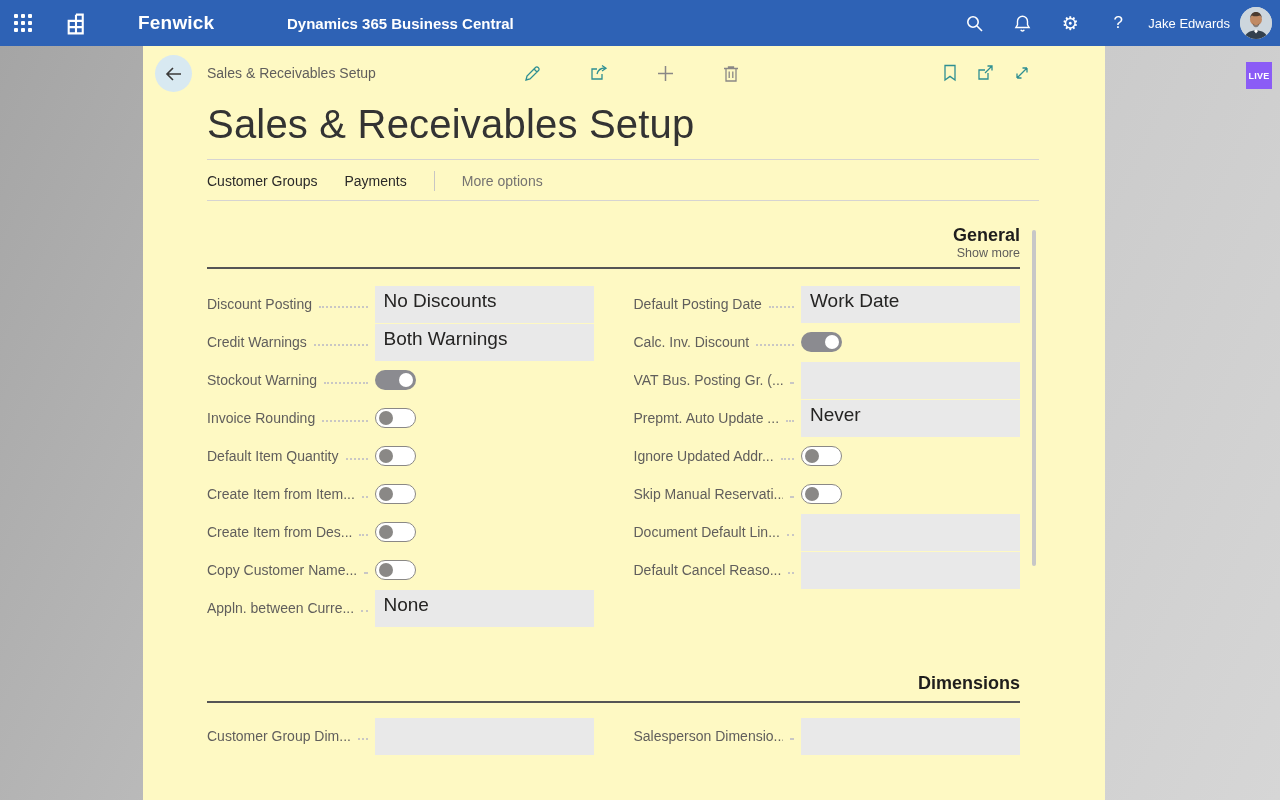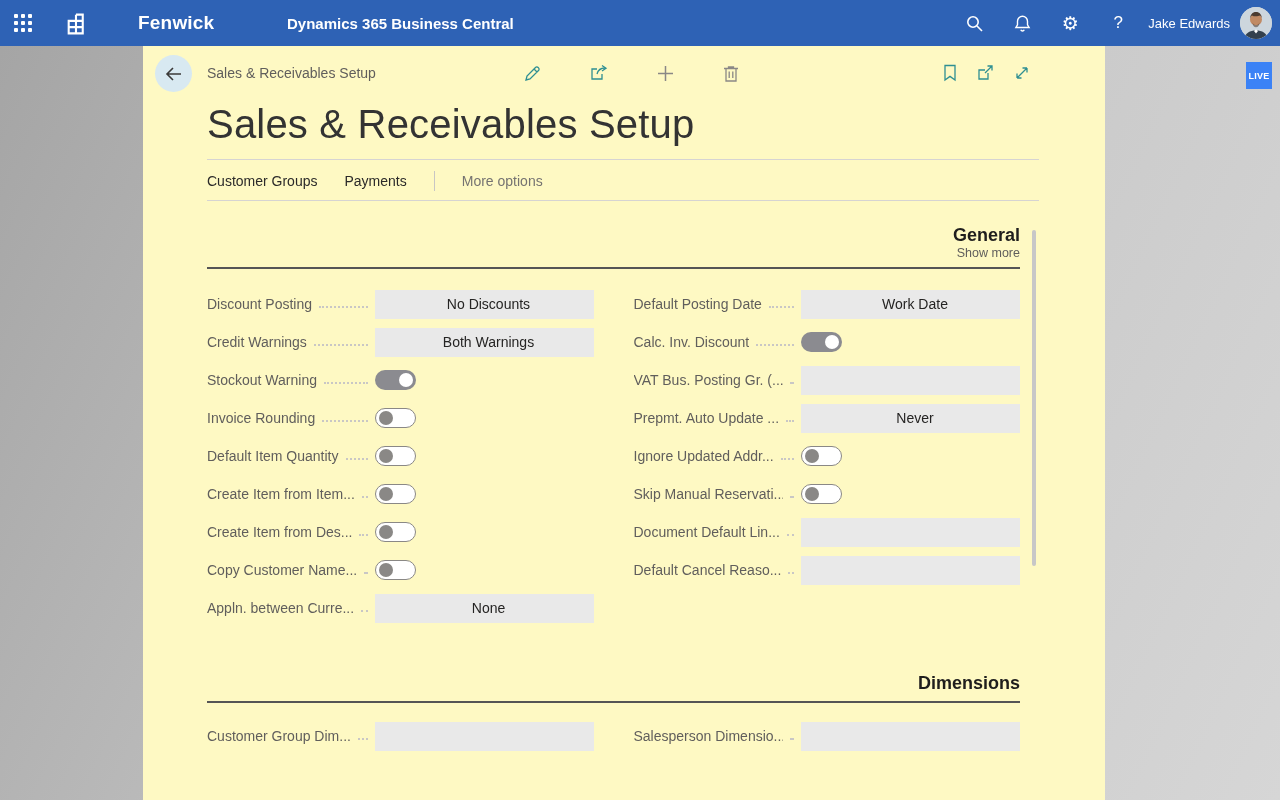--- a/index.html
+++ b/index.html
@@ -56,35 +56,35 @@
   .sec-general { margin-top:24px; }
   .sec-dimensions { margin-top:46px; }
 
   .fields { margin-top:16px; display:flex; gap:40px; }
   .fcol { flex:1 1 0; min-width:0; }
   .field-row { display:flex; align-items:center; height:38px; }
   .field-label { font-size:14px; color:#605e5c; white-space:nowrap; overflow:hidden;
     max-width:152px; flex:0 1 auto; }
   .leader { flex:1 1 auto; border-bottom:2px dotted #c9c7c5; margin:6px 7px 0 7px; min-width:4px; }
   .cwrap { flex:0 0 219px; display:flex; align-items:center; }
-  .field-value { width:219px; height:29px; background:#e9e9e9; font-size:14px; color:#252423;
-    line-height:29px; padding-left:9px; white-space:nowrap; overflow:hidden; cursor:text;text-align:center; }
+  .field-value { width:219px; height:37px; background:#e9e9e9; font-size:19px; color:#252423;
+    line-height:29px; padding-left:9px; white-space:nowrap; overflow:hidden; cursor:text; }
   .toggle { position:relative; width:41px; height:20px; border-radius:11px; cursor:pointer; flex:none; }
   .toggle.on { background:#8b8b90; }
   .toggle.on .knob { position:absolute; right:3px; top:3px; width:14px; height:14px; border-radius:50%; background:#fff; }
   .toggle.off { background:#fff; border:1px solid #8a8886; }
   .toggle.off .knob { position:absolute; left:3px; top:2px; width:14px; height:14px; border-radius:50%; background:#8a8886; }
 
   .collapsed-section { margin:46px 85px 0 64px; display:flex; align-items:center; gap:4px; }
   .collapsed-title { font-size:18px; font-weight:700; color:#1f1e1d; cursor:pointer; }
 
   .scroll-thumb { position:absolute; right:69px; top:184px; width:4px; height:336px;
     background:#c7c7c7; border-radius:2px; cursor:grab; }
 
-  .live-badge { position:absolute; left:1246px; top:62px; width:26px; height:27px; background:#3b82f6;
+  .live-badge { position:absolute; left:1246px; top:62px; width:26px; height:27px; background:#8b5cf6;
     color:#fff; font-size:9px; font-weight:700; display:flex; align-items:center; justify-content:center;
     letter-spacing:.3px; z-index:6; }
 </style>
 </head>
 <body>
 
 <div class="app-header">
   <div class="waffle">
     <div class="waffle-grid">
       <span></span>

